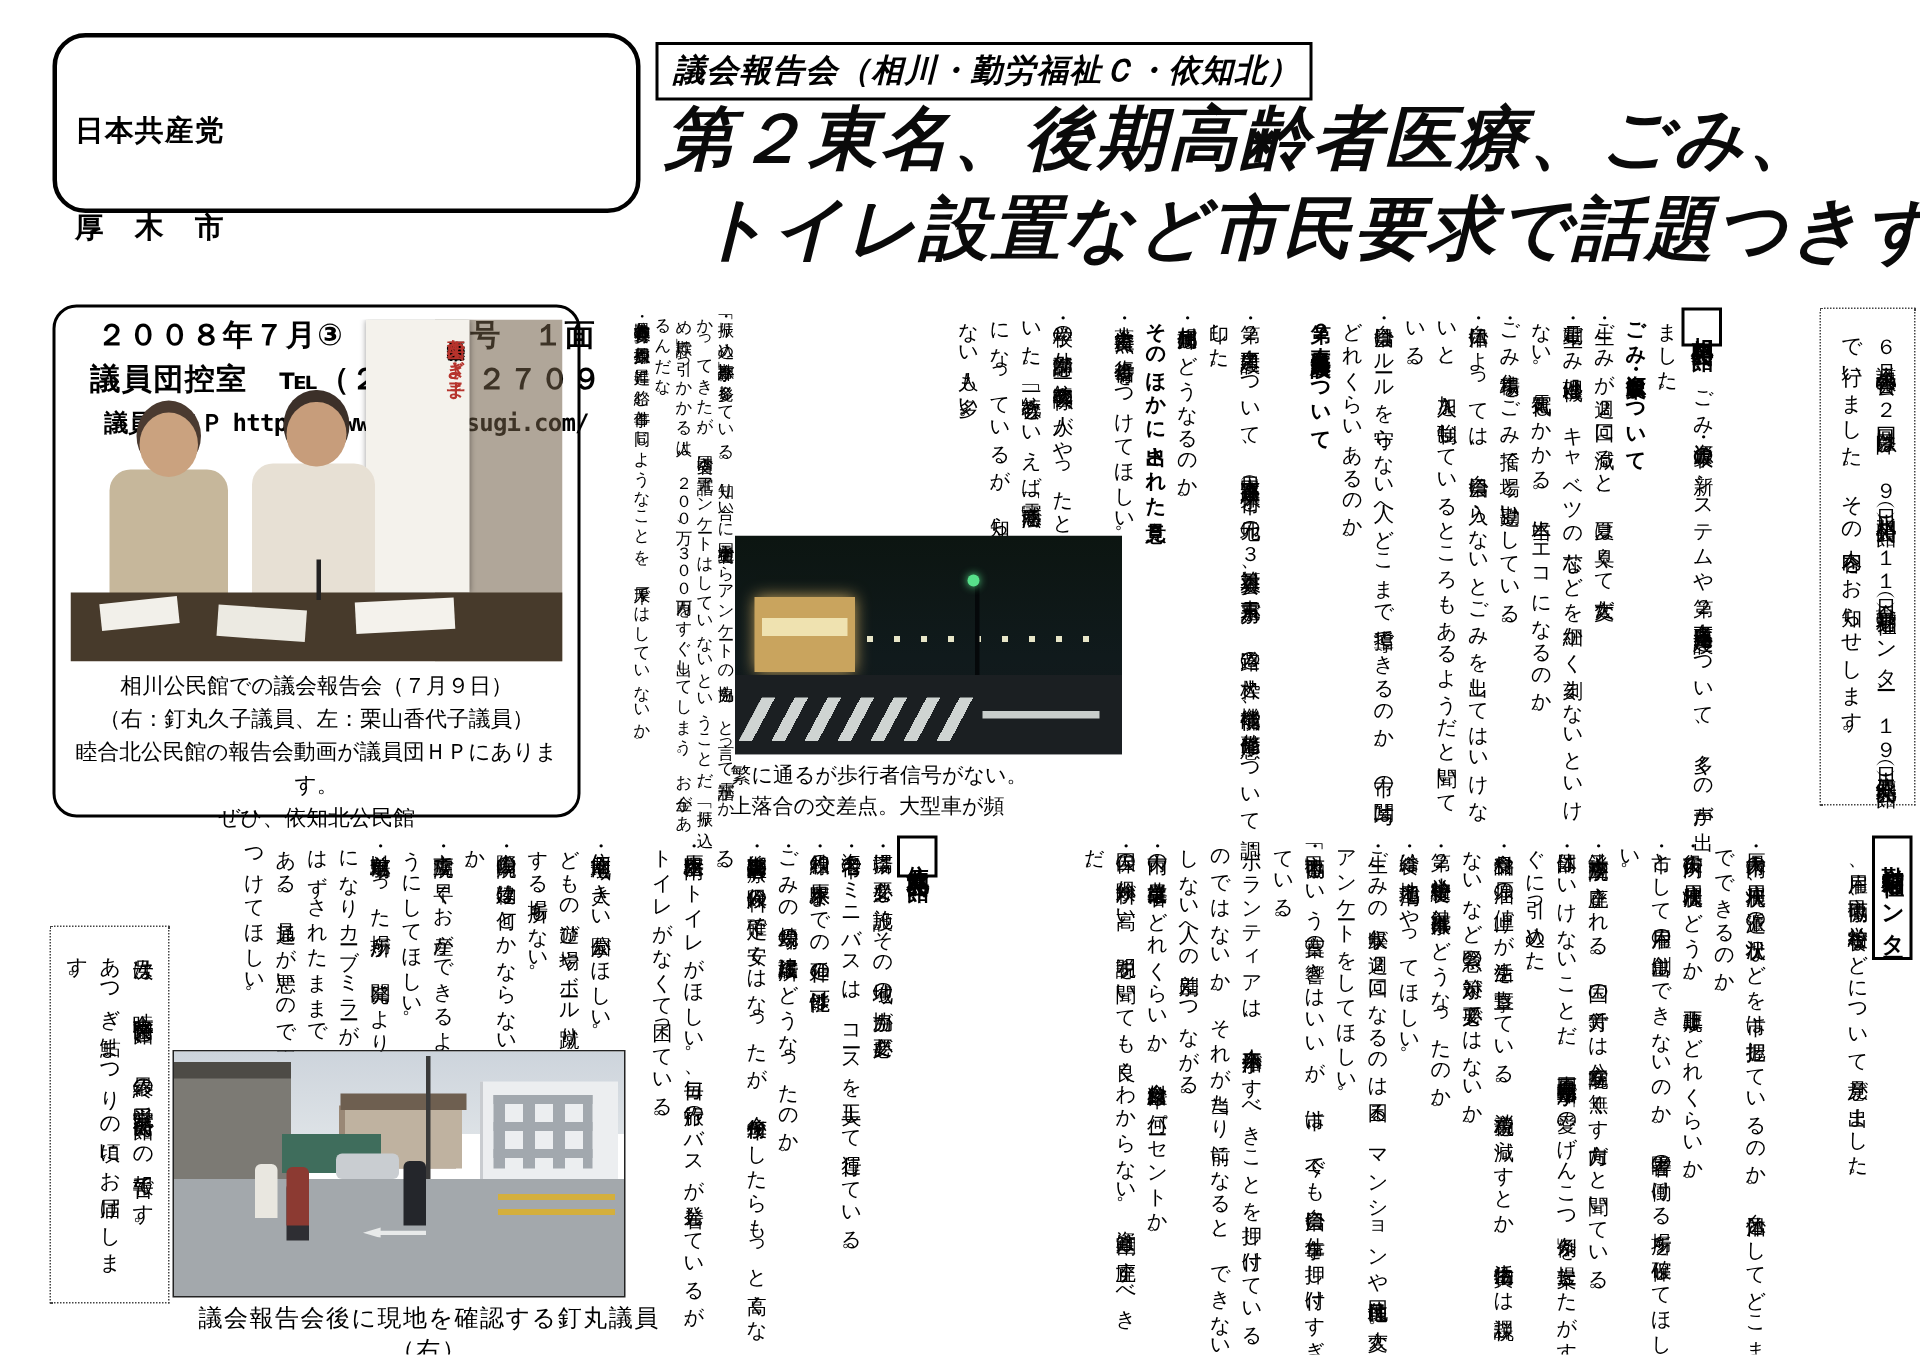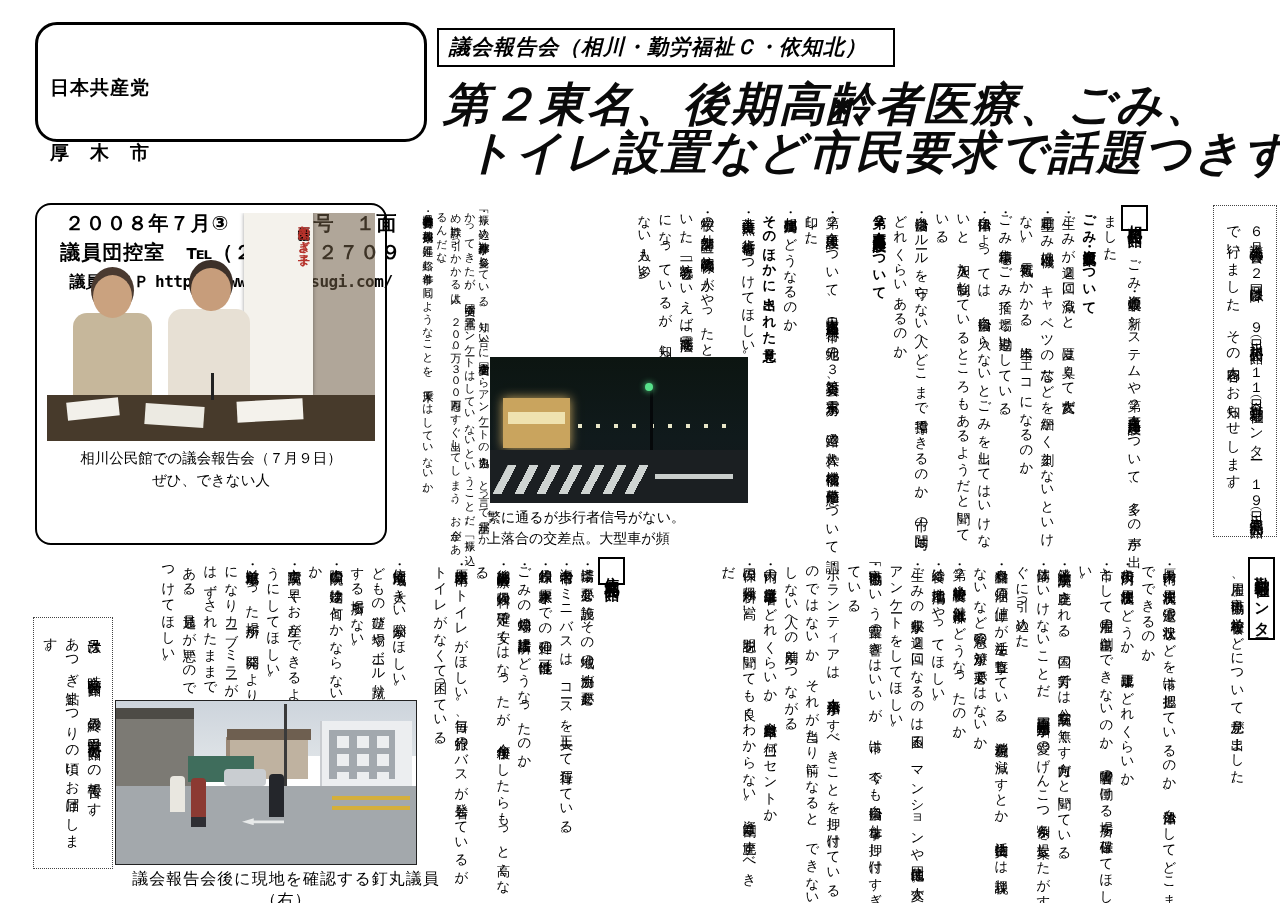--- a/index.html
+++ b/index.html
@@ -17,29 +17,29 @@
   .mh-row { display:flex; align-items:center; }
   .mh-org { font-size:19px; font-weight:bold; line-height:1.15; letter-spacing:1px; white-space:pre; }
   .mh-title { font-size:41px; font-weight:bold; letter-spacing:0px; margin-left:4px; white-space:nowrap; }
   .mh-issue { font-size:20px; font-weight:bold; text-align:center; margin-top:2px; letter-spacing:1px; }
   .mh-phone { font-size:20px; font-weight:bold; text-align:center; margin-top:2px; letter-spacing:1px; }
   .mh-hp { font-size:16px; font-weight:bold; margin-top:6px; text-align:center; }
   .mh-hp .url { font-family:"DejaVu Sans Mono", monospace; font-weight:bold; letter-spacing:-0.5px; }
   
   .kicker {
     position:absolute; left:437px; top:28px;
-    border:2px solid #000; padding:3px 26px 4px 10px;
+    border:2px solid #000; padding:3px 6px 4px 10px;
     font-family:"DejaVu Serif", serif; font-style:italic; font-weight:bold;
     font-size:21px; letter-spacing:1px; white-space:nowrap;
   }
   .headline1, .headline2 {
     position:absolute; font-family:"DejaVu Serif", serif; font-style:italic;
     font-weight:bold; color:#0a0a0a; white-space:nowrap; letter-spacing:2px;
   }
-  .headline1 { left:443px; top:62px;  font-size:46px;margin-top:12px; }
+  .headline1 { left:443px; top:62px;  font-size:46px; }
   .headline2 { left:466px; top:122px; font-size:46px; }
   
   .vtext { writing-mode:vertical-rl; text-orientation:mixed; position:absolute; }
   .vtext p { margin:0; padding:0; font-size:13.5px; line-height:21px; letter-spacing:1px; }
   .vtext p.bold { font-weight:bold; }
   .seclabel {
     display:inline-block; border:2px solid #000; padding:6px 1px; margin-bottom:6px;
     font-weight:bold; font-size:15px; letter-spacing:2px; background:#fff;
   }
   .introbox {
@@ -104,21 +104,23 @@
     <div style="left:37%;top:42%;width:25%;height:42%;background:#e7e0d4;border-radius:14px 14px 0 0;"></div>
     <div style="left:44%;top:24%;width:12%;height:19%;background:#c79d7b;border-radius:50%;box-shadow:0 -6px 0 2px #3c3029;"></div>
     <div style="left:0;top:80%;width:100%;height:20%;background:#473a2b;"></div>
     <div style="left:6%;top:82%;width:16%;height:8%;background:#f2f0ea;transform:rotate(-6deg);"></div>
     <div style="left:30%;top:84%;width:18%;height:9%;background:#eceae2;transform:rotate(4deg);"></div>
     <div style="left:58%;top:82%;width:20%;height:9%;background:#f4f2ec;transform:rotate(-3deg);"></div>
     <div style="left:50%;top:70%;width:3px;height:12%;background:#222;"></div>
   </div>
   <div class="caps" style="margin-top:6px;text-align:center;">
       <p>相川公民館での議会報告会（７月９日）</p>
-      <p>ぜひ、できない人</p>
+      <p>（右：釘丸久子議員、左：栗山香代子議員）</p>
+      <p>睦合北公民館の報告会動画が議員団ＨＰにあります。</p>
+      <p>ぜひ、依知北公民館</p>
     </div>
 </div>
 
 <div style="position:absolute;left:385px;top:205px;width:895px;height:345px;">
   <div class="vtext introbox" style="right:3px;top:0;height:332px;">
     <p>６月議会報告会の２回目以降は、９日（水）相川公民館、１１日（金）勤労福祉センター、１９日（土）依知北公民館で行いました。その内容をお知らせします。</p>
   </div>
   <div class="vtext" style="right:132px;top:0;height:345px;">
     <p><span class="seclabel">相川公民館</span><span>　ごみ・資源収集の新システムや第２東名高速道路建設について、多くの声が出ました。</span></p>
   <p class="bold">ごみ・資源収集について</p>

